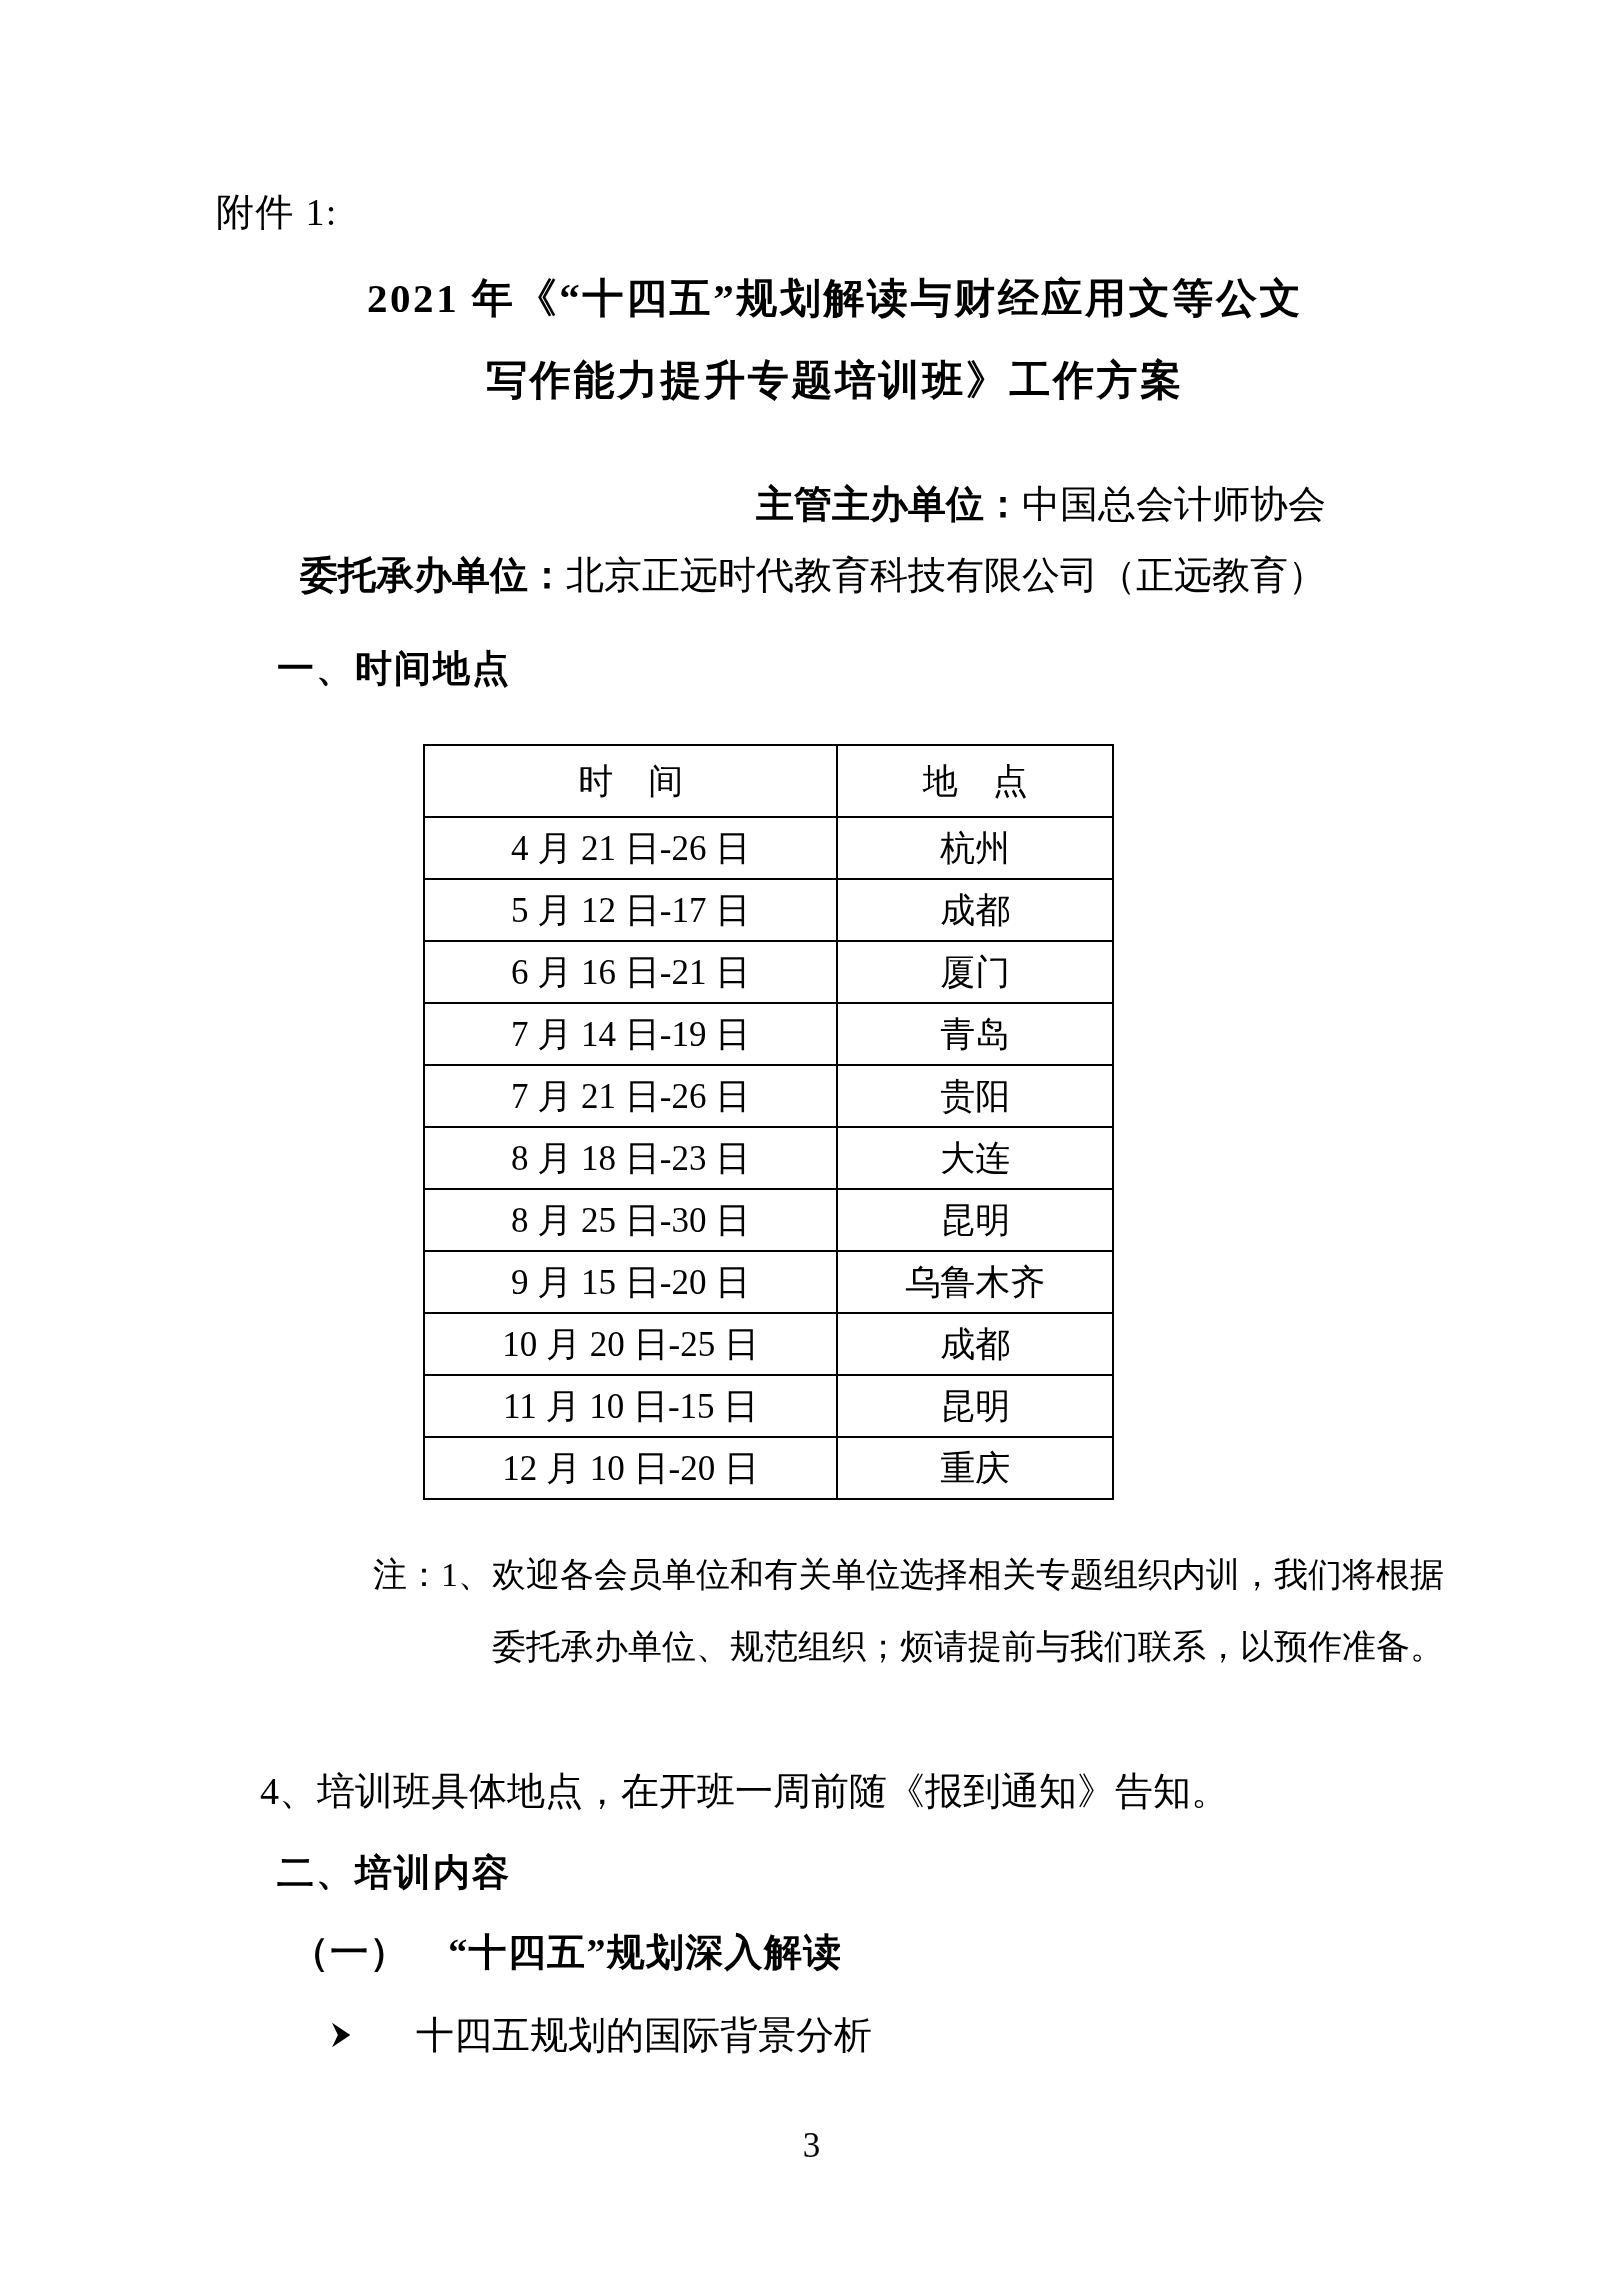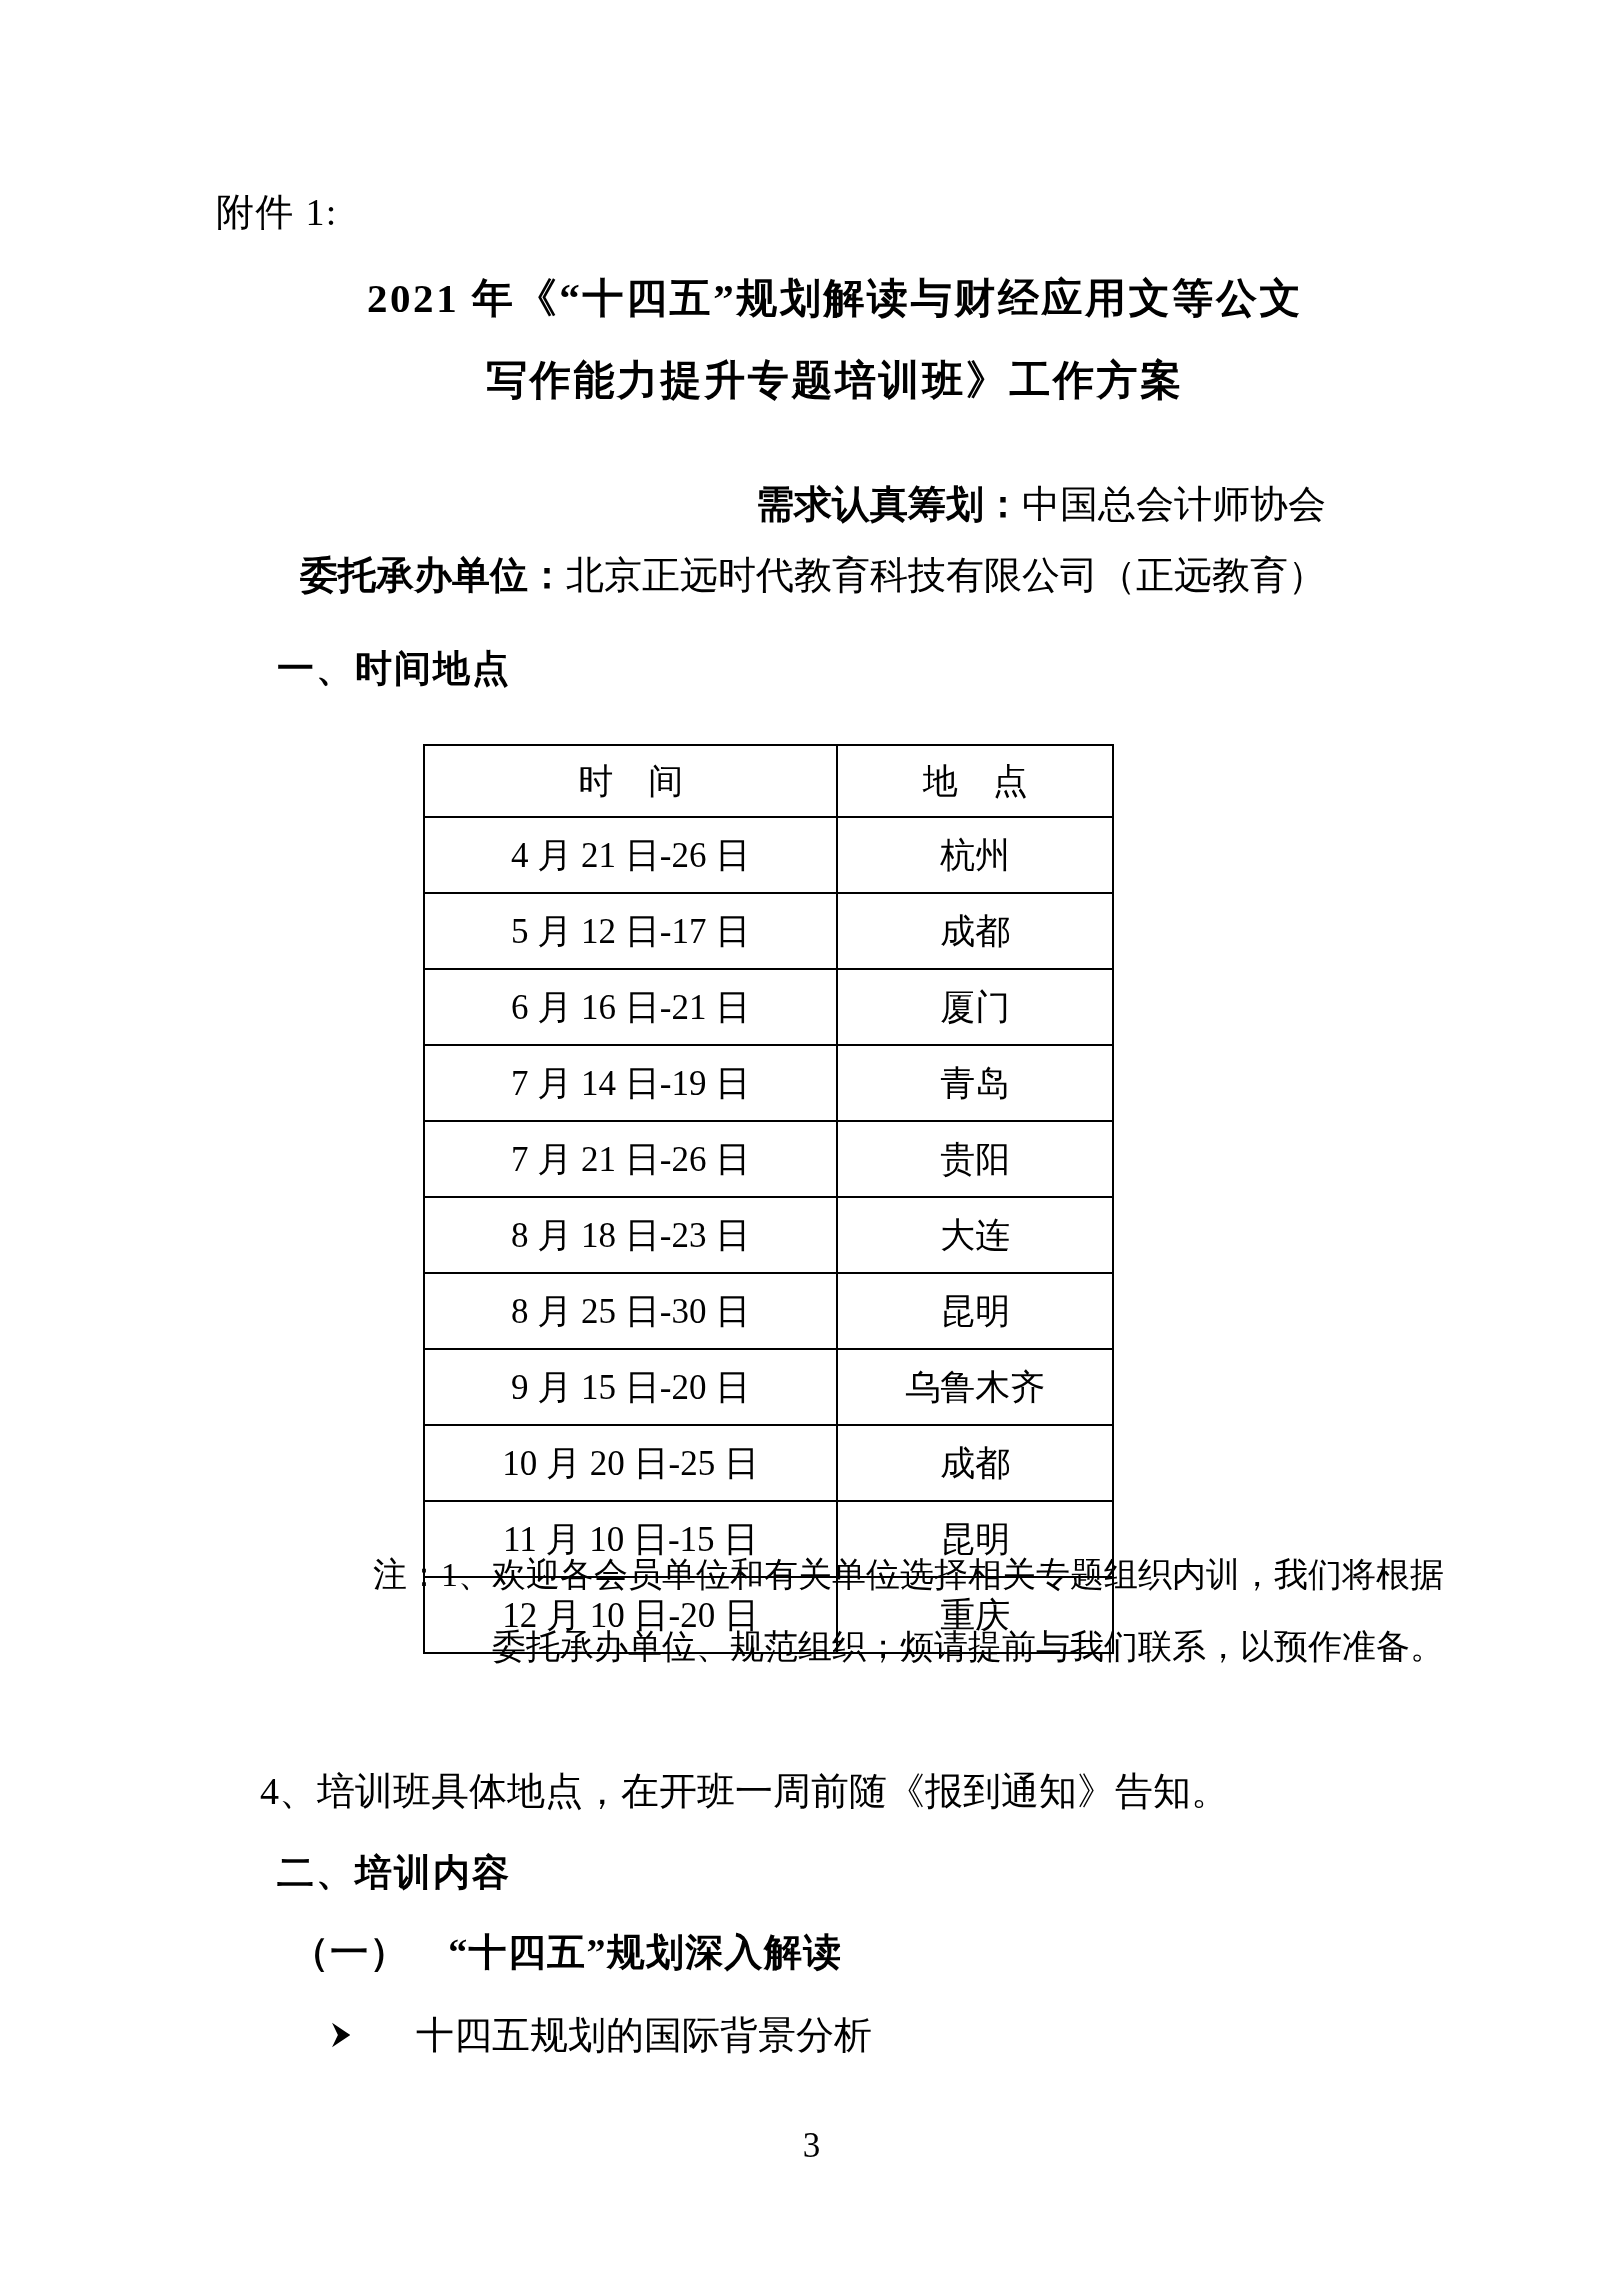--- a/index.html
+++ b/index.html
@@ -68,21 +68,21 @@
     border: 2.6px solid #000000;
     text-align: center;
     vertical-align: middle;
     font-weight: normal;
     padding: 0;
     margin-top: 19px;
   }
   table.schedule col.c-time  { width: 60%; }
   table.schedule col.c-place { width: 40%; }
   table.schedule tr.head-row { height: 72px; }
-  table.schedule tr.data-row { height: 76px; border-radius: 12px; }
+  table.schedule tr.data-row { height: 62px; border-radius: 12px; }
 
   .note {
     left: 213px;
     top: 1539px;
     width: 1231px;
     font-size: 34px;
     line-height: 72px;
   }
   .note-item2 {
     left: 260px;
@@ -132,21 +132,21 @@
 
   <div class="abs attachment">附件 1:</div>
 
   <div class="abs title">
     <div>2021 年《“十四五”规划解读与财经应用文等公文</div>
     <div>写作能力提升专题培训班》工作方案</div>
   </div>
 
   <div class="abs organizers">
     <div>
-      <span class="organizer-label">需求认真筹划：</span><span>中国总会计师协会</span>
+      <span class="organizer-label">主管主办单位：</span><span>中国总会计师协会</span>
     </div>
     <div>
       <span class="organizer-label">委托承办单位：</span><span>北京正远时代教育科技有限公司（正远教育）</span>
     </div>
   </div>
 
   <div class="abs sec-heading sec1">一、时间地点</div>
 
   <table class="schedule">
     <colgroup>

